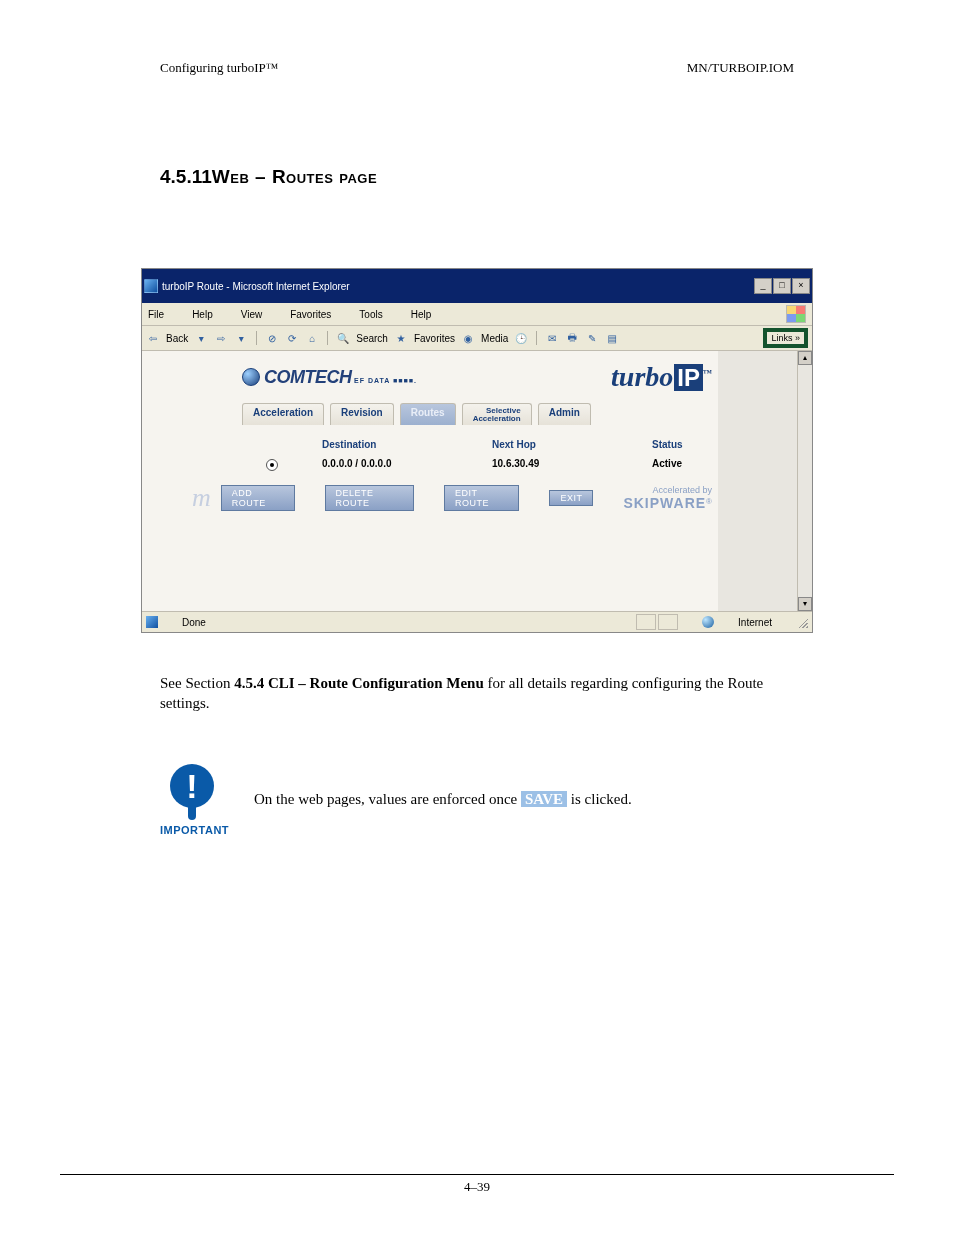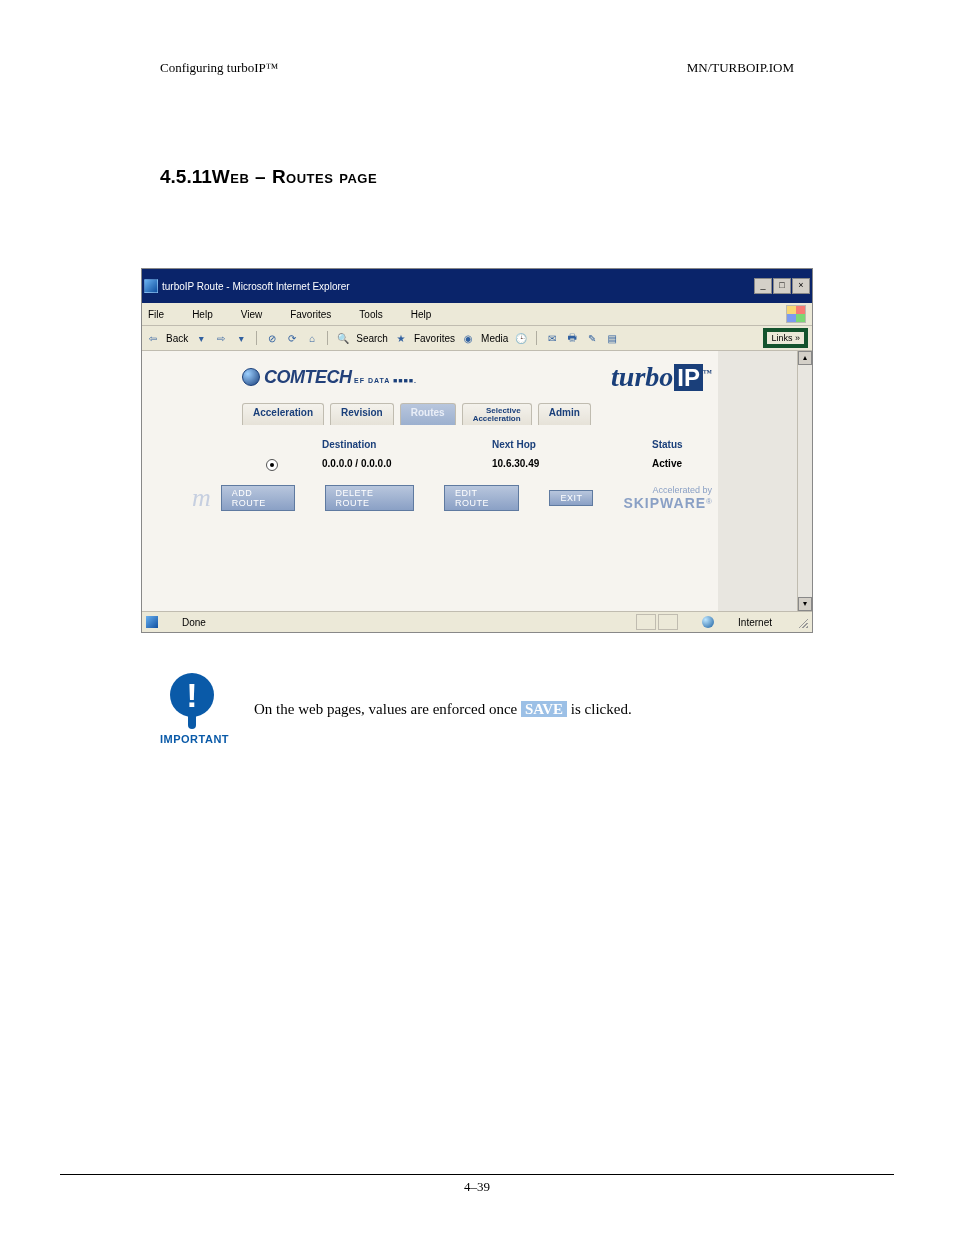--- a/index.html
+++ b/index.html
@@ -435,20 +435,23 @@
       <span class="panes">
         <span class="pane"></span>
         <span class="pane"></span>
       </span>
       <span class="zone-icon"></span>
       <span>Internet</span>
       <span class="grip"></span>
     </div>
   </div>
 
+  <p class="body-text">
+    <span>See Section </span><b>4.5.4 CLI – Route Configuration Menu</b><span> for all details regarding configuring the Route settings.</span>
+  </p>
 
   <div class="important-row">
     <div class="important-icon">
       <div class="bang-circle">!</div>
       <div class="stem"></div>
       <div class="label">IMPORTANT</div>
     </div>
     <div class="body-text" style="padding:0; margin:0;">
       <span>On the web pages, values are enforced once </span><span class="save-chip">SAVE</span><span> is clicked.</span>
     </div>

